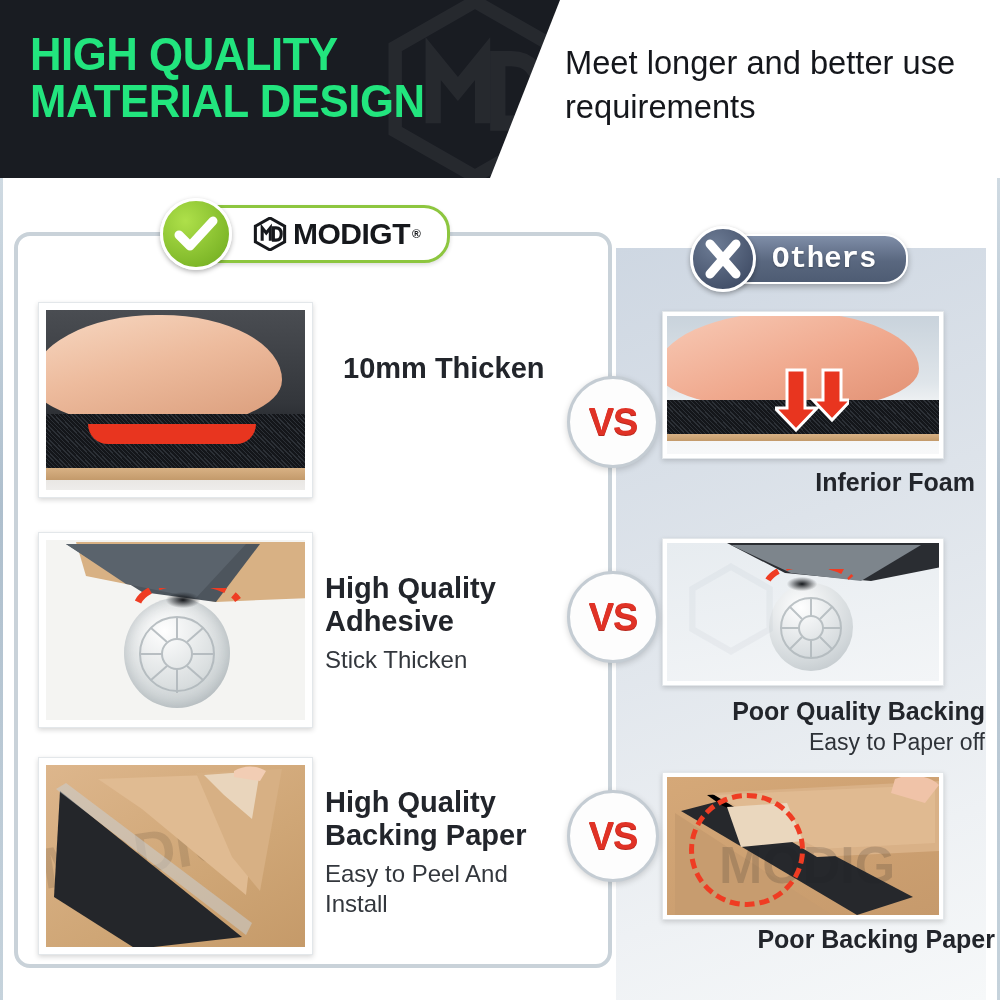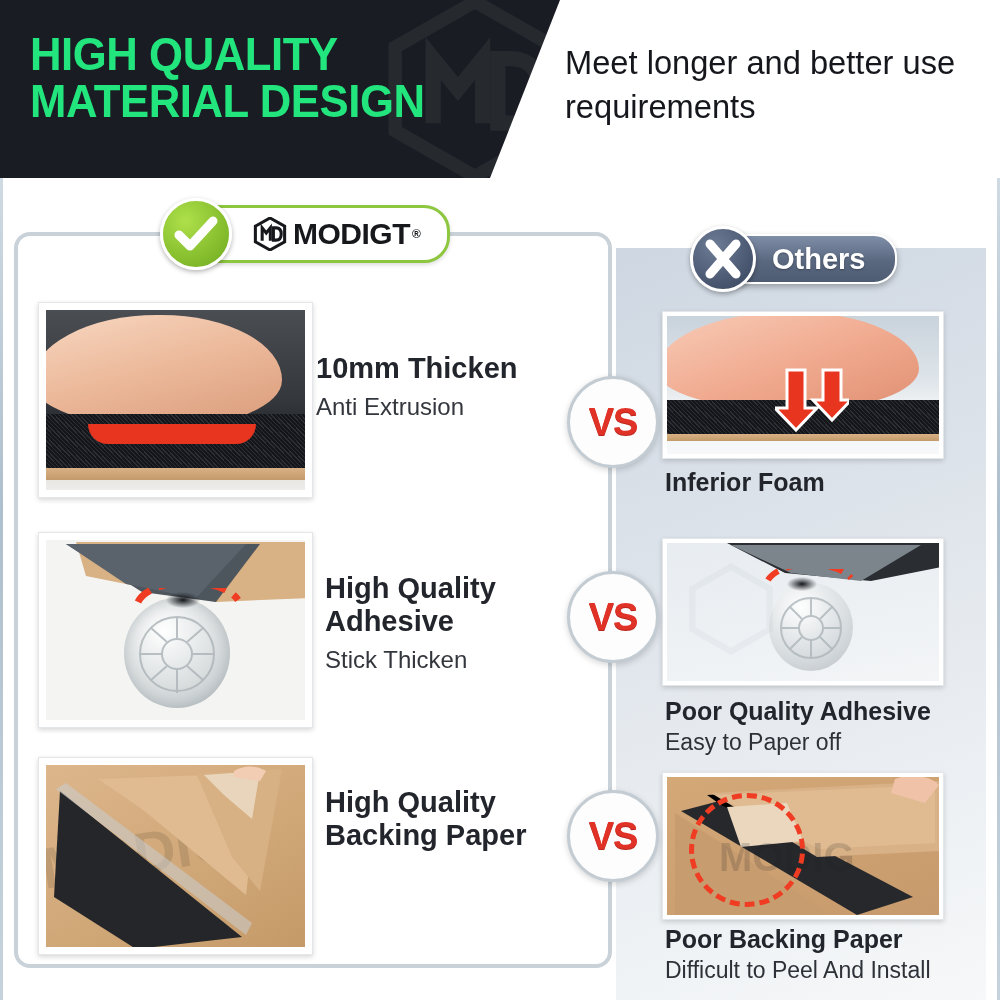--- a/index.html
+++ b/index.html
@@ -49,39 +49,39 @@
 
   .badge-bad{left:690px;top:226px;}
   .badge-bad .pill{height:46px;border-radius:23px;
     background:linear-gradient(180deg,#7f8ea8,#59677f 55%,#4e5c73);
     border:2px solid #fff;display:flex;align-items:center;
     padding:0 30px 0 54px;margin-left:-40px;box-shadow:0 3px 6px rgba(0,0,0,.28);}
   .circle-x{width:60px;height:60px;border-radius:50%;
     background:radial-gradient(circle at 36% 28%,#6d7c95,#44516a 75%,#3b475e);
     border:3px solid #fff;box-shadow:0 2px 5px rgba(0,0,0,.33);z-index:3;position:relative;}
   .circle-x svg{position:absolute;inset:0;}
-  .others-txt{font-family:Liberation Sans, sans-serif;font-weight:bold;
+  .others-txt{font-family:Liberation Mono, monospace;font-weight:bold;
     font-size:29px;color:#fff;letter-spacing:0;line-height:1;text-shadow:0 1px 2px rgba(0,0,0,.3);}
 
   
   .panel-left{position:absolute;left:14px;top:232px;width:598px;height:736px;
     border:4px solid #c9d2d9;border-radius:16px;background:#fff;box-sizing:border-box;}
   .panel-right{position:absolute;left:616px;top:248px;width:370px;height:752px;
     background:linear-gradient(160deg,#ced7e2 0%,#dde3ea 38%,#eef1f4 78%,#f6f8f9 100%);}
   .photo{position:absolute;background:#fff;padding:7px;
     border:1px solid #e3e7ea;box-shadow:0 2px 5px rgba(0,0,0,.16);box-sizing:border-box;}
   .photo .inner{position:relative;width:100%;height:100%;overflow:hidden;background:#ddd;}
 
   .ftext{position:absolute;}
   .ftext .t1{font-family:"Liberation Sans Narrow","Liberation Sans",sans-serif;
     font-weight:bold;font-size:29px;line-height:33px;color:#22252b;white-space:pre-line;}
   .ftext .t2{font-family:"Liberation Sans Narrow","Liberation Sans",sans-serif;
     font-weight:400;font-size:24px;line-height:30px;color:#33373d;margin-top:7px;}
 
-  .rtext{position:absolute;}
+  .rtext{position:absolute;text-align:right;}
   .rtext .t1{font-family:"Liberation Sans Narrow","Liberation Sans",sans-serif;
     font-weight:bold;font-size:25px;line-height:28px;color:#22252b;}
   .rtext .t2{font-family:"Liberation Sans Narrow","Liberation Sans",sans-serif;
     font-weight:400;font-size:23px;line-height:28px;color:#2e3238;margin-top:3px;}
 
   .vs{position:absolute;width:86px;height:86px;border-radius:50%;background:#fdfdfd;
     border:3px solid #c4ccd3;box-shadow:0 2px 6px rgba(0,0,0,.17);
     display:flex;align-items:center;justify-content:center;z-index:12;}
   .vs span{font-family:"Liberation Sans Narrow","Liberation Sans",sans-serif;font-weight:bold;
     font-size:38px;color:#e03226;letter-spacing:-1px;
@@ -161,23 +161,22 @@
       <div class="finger" style="left:-14px;top:5px;width:250px;height:112px;"></div>
       <div class="foam" style="left:0;top:104px;width:100%;height:56px;"></div>
       <div class="redarc" style="left:42px;top:114px;width:168px;height:20px;
            border-radius:0 0 90px 90px;background:#e8351f;"></div>
       <div class="kraft" style="left:0;top:158px;width:100%;height:12px;"></div>
       <div style="position:absolute;left:0;top:170px;width:100%;height:26px;
            background:linear-gradient(180deg,#e9e7e4,#f7f6f5);"></div>
     </div>
   </div>
 
-  <div class="ftext" style="left:316px;top:352px;width:240px;">
+  <div class="ftext" style="left:343px;top:352px;width:240px;">
     <div class="t1">10mm Thicken</div>
-    <div class="t2">Anti Extrusion</div>
   </div>
 
   <div class="vs" style="left:567px;top:376px;">
     <span>VS</span>
   </div>
 
   <div class="photo" style="left:662px;top:311px;width:282px;height:148px;padding:4px;">
     <div class="inner" style="background:linear-gradient(180deg,#c9d3dc,#dfe5ea 48%,#eef1f3 62%,#f7f8f9);">
       <div class="finger" style="left:-10px;top:-4px;width:262px;height:98px;
            background:linear-gradient(160deg,#f8ccb8,#f0a98e 55%,#e08f72);"></div>
@@ -257,61 +256,61 @@
            background:radial-gradient(ellipse,#15181c,rgba(21,24,28,0) 72%);"></div>
       <div class="wm" style="left:18px;top:20px;opacity:.09;">
         <svg width="92" height="92" viewBox="0 0 100 100">
           <path d="M50 4 92 28v44L50 96 8 72V28z" fill="none" stroke="#9aa6b2" stroke-width="7"></path>
         </svg>
       </div>
     </div>
   </div>
 
   <div class="rtext" style="left:665px;top:697px;width:320px;">
-    <div class="t1">Poor Quality Adhesive</div>
+    <div class="t1">Poor Quality Backing</div>
     <div class="t2">Easy to Paper off</div>
   </div>
 
   <div class="photo" style="left:38px;top:757px;width:275px;height:198px;">
     <div class="inner" style="background:linear-gradient(150deg,#ddb68c,#cfa676 60%,#c59a69);">
       <div class="wm-txt" style="left:-6px;top:52px;font-size:58px;transform:rotate(-9deg);opacity:.10;">MODIGT</div>
       <svg style="position:absolute;left:0;top:0;" width="262" height="184" viewBox="0 0 262 184">
         <path d="M14 26 196 172 90 184 8 132z" fill="#24262a"></path>
         <path d="M10 24 200 170 206 158 20 18z" fill="#c9cdd1" opacity=".55"></path>
         <path d="M52 14 214 8 200 130 96 44z" fill="#e0bb92"></path>
         <path d="M150 8 236 4 214 126 186 92z" fill="#d7b084"></path>
         <path d="M158 10 214 6 206 54 178 30z" fill="#efe2cf" opacity=".75"></path>
         <path d="M188 6c10-6 22-6 32 0l-6 10-26-4z" fill="#f2cdb4"></path>
       </svg>
     </div>
   </div>
 
   <div class="ftext" style="left:325px;top:786px;width:250px;">
     <div class="t1">High Quality
 Backing Paper</div>
+    <div class="t2">Easy to Peel And Install</div>
   </div>
 
   <div class="vs" style="left:567px;top:790px;">
     <span>VS</span>
   </div>
 
   <div class="photo" style="left:662px;top:772px;width:282px;height:148px;padding:4px;">
     <div class="inner" style="background:linear-gradient(160deg,#d5a878,#c69a6c);">
       <svg style="position:absolute;left:0;top:0;" width="274" height="140" viewBox="0 0 274 140">
         <path d="M8 36 168 140 8 140z" fill="#c79c6f"></path>
         <path d="M14 34 190 138 246 120 60 22z" fill="#26282c"></path>
         <path d="M40 18 274 6 274 72 160 78 54 28z" fill="#d2a madness"></path>
         <path d="M44 16 274 4 274 74 150 80z" fill="#d9b187"></path>
         <path d="M48 18 268 8 268 66 152 72z" fill="#e2bd95" opacity=".7"></path>
         <path d="M60 30 120 26 136 64 74 70z" fill="#ead7be"></path>
         <path d="M228 2c14-6 34-4 44 6l-14 18-34-10z" fill="#f0c3a8"></path>
       </svg>
-      <div class="wm-txt" style="left:52px;top:58px;font-size:40px;opacity:.17;color:#1c1e22;">MODIG</div>
+      <div class="wm-txt" style="left:52px;top:58px;font-size:52px;opacity:.17;color:#1c1e22;">MODIG</div>
       <div class="dash-circle" style="left:22px;top:16px;width:106px;height:104px;"></div>
     </div>
   </div>
 
   <div class="rtext" style="left:665px;top:925px;width:330px;">
     <div class="t1">Poor Backing Paper</div>
-    <div class="t2">Difficult to Peel And Install</div>
   </div>
 
 </div>
 
 </body></html>

